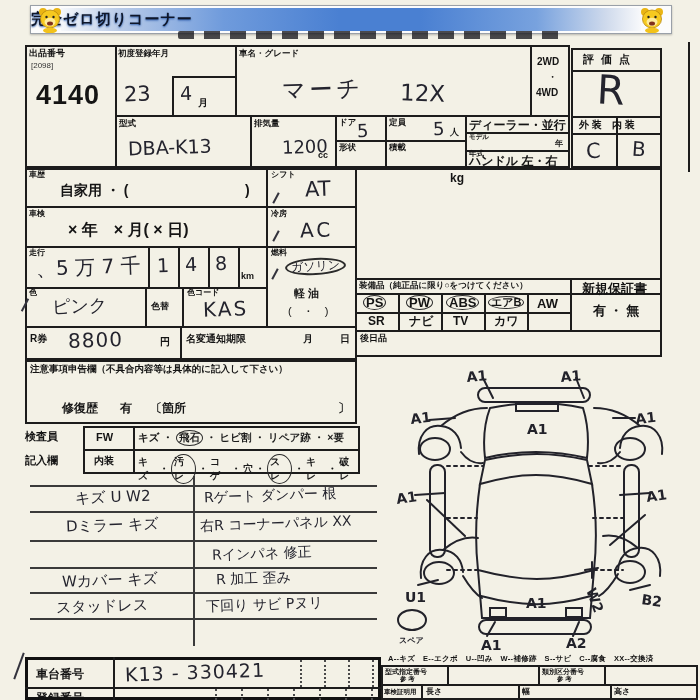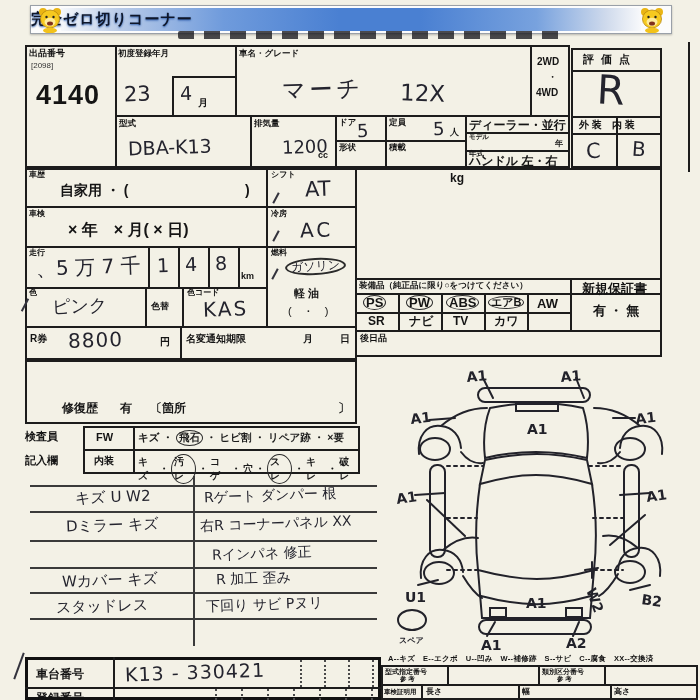--- a/index.html
+++ b/index.html
@@ -165,20 +165,21 @@
 
   <div class="lbl" style="left:30px;top:334px;font-size:10px">R券</div>
   <div class="hw" style="left:68px;top:330px;font-size:20px;letter-spacing:1px">8800</div>
   <div class="lbl" style="left:160px;top:337px;font-size:10px">円</div>
   <div class="ln" style="left:180px;top:326px;width:2px;height:34px"></div>
   <div class="lbl" style="left:186px;top:334px;font-size:10px">名変通知期限</div>
   <div class="lbl" style="left:303px;top:334px;font-size:10px">月</div>
   <div class="lbl" style="left:340px;top:334px;font-size:10px">日</div>
 
   <div class="box" style="left:25px;top:360px;width:332px;height:64px"></div>
+  <div class="lbl" style="left:30px;top:364px;font-size:9.5px">注意事項申告欄（不具合内容等は具体的に記入して下さい）</div>
   <div class="lbl" style="left:62px;top:402px;font-size:12px">修復歴</div>
   <div class="lbl" style="left:120px;top:402px;font-size:12px">有</div>
   <div class="lbl" style="left:150px;top:402px;font-size:12px">〔箇所</div>
   <div class="lbl" style="left:338px;top:402px;font-size:12px">〕</div>
 
   <div class="box" style="left:355px;top:168px;width:307px;height:189px"></div>
   <div class="ln" style="left:355px;top:278px;width:307px;height:2px"></div>
   <div class="ln" style="left:355px;top:293px;width:307px;height:2px"></div>
   <div class="ln" style="left:570px;top:278px;width:2px;height:52px"></div>
   <div class="ln" style="left:355px;top:312px;width:217px;height:2px"></div>

